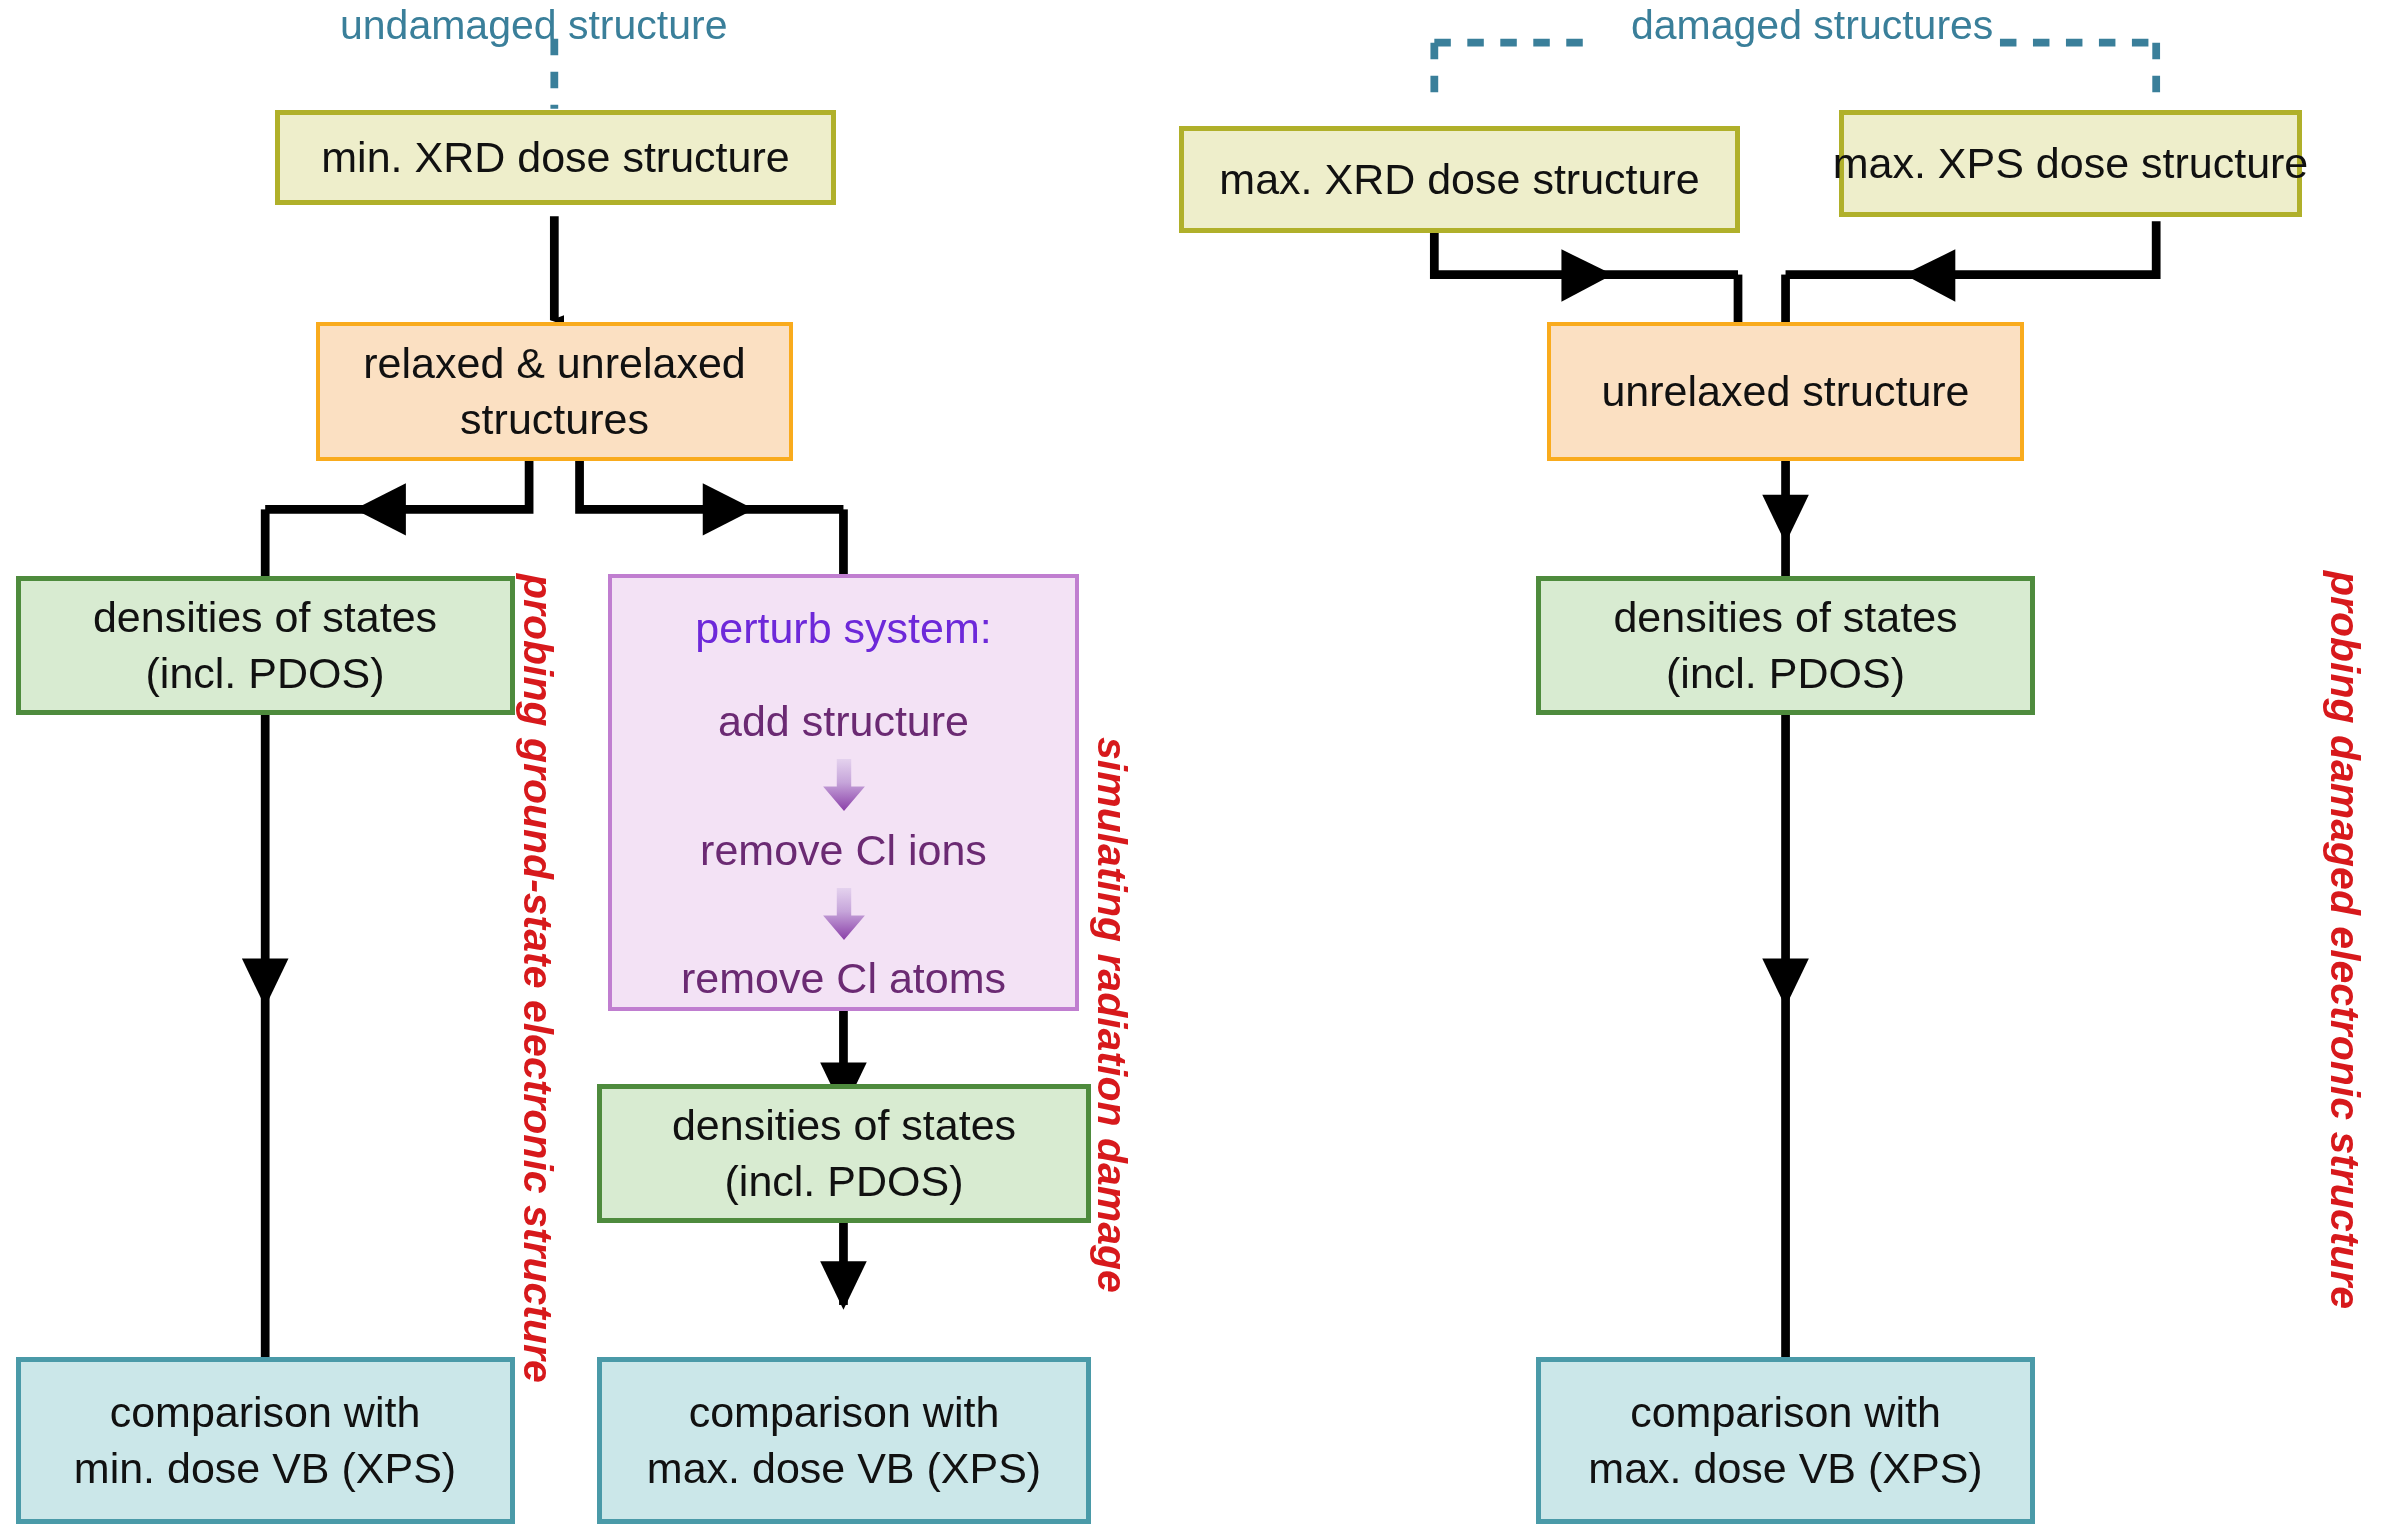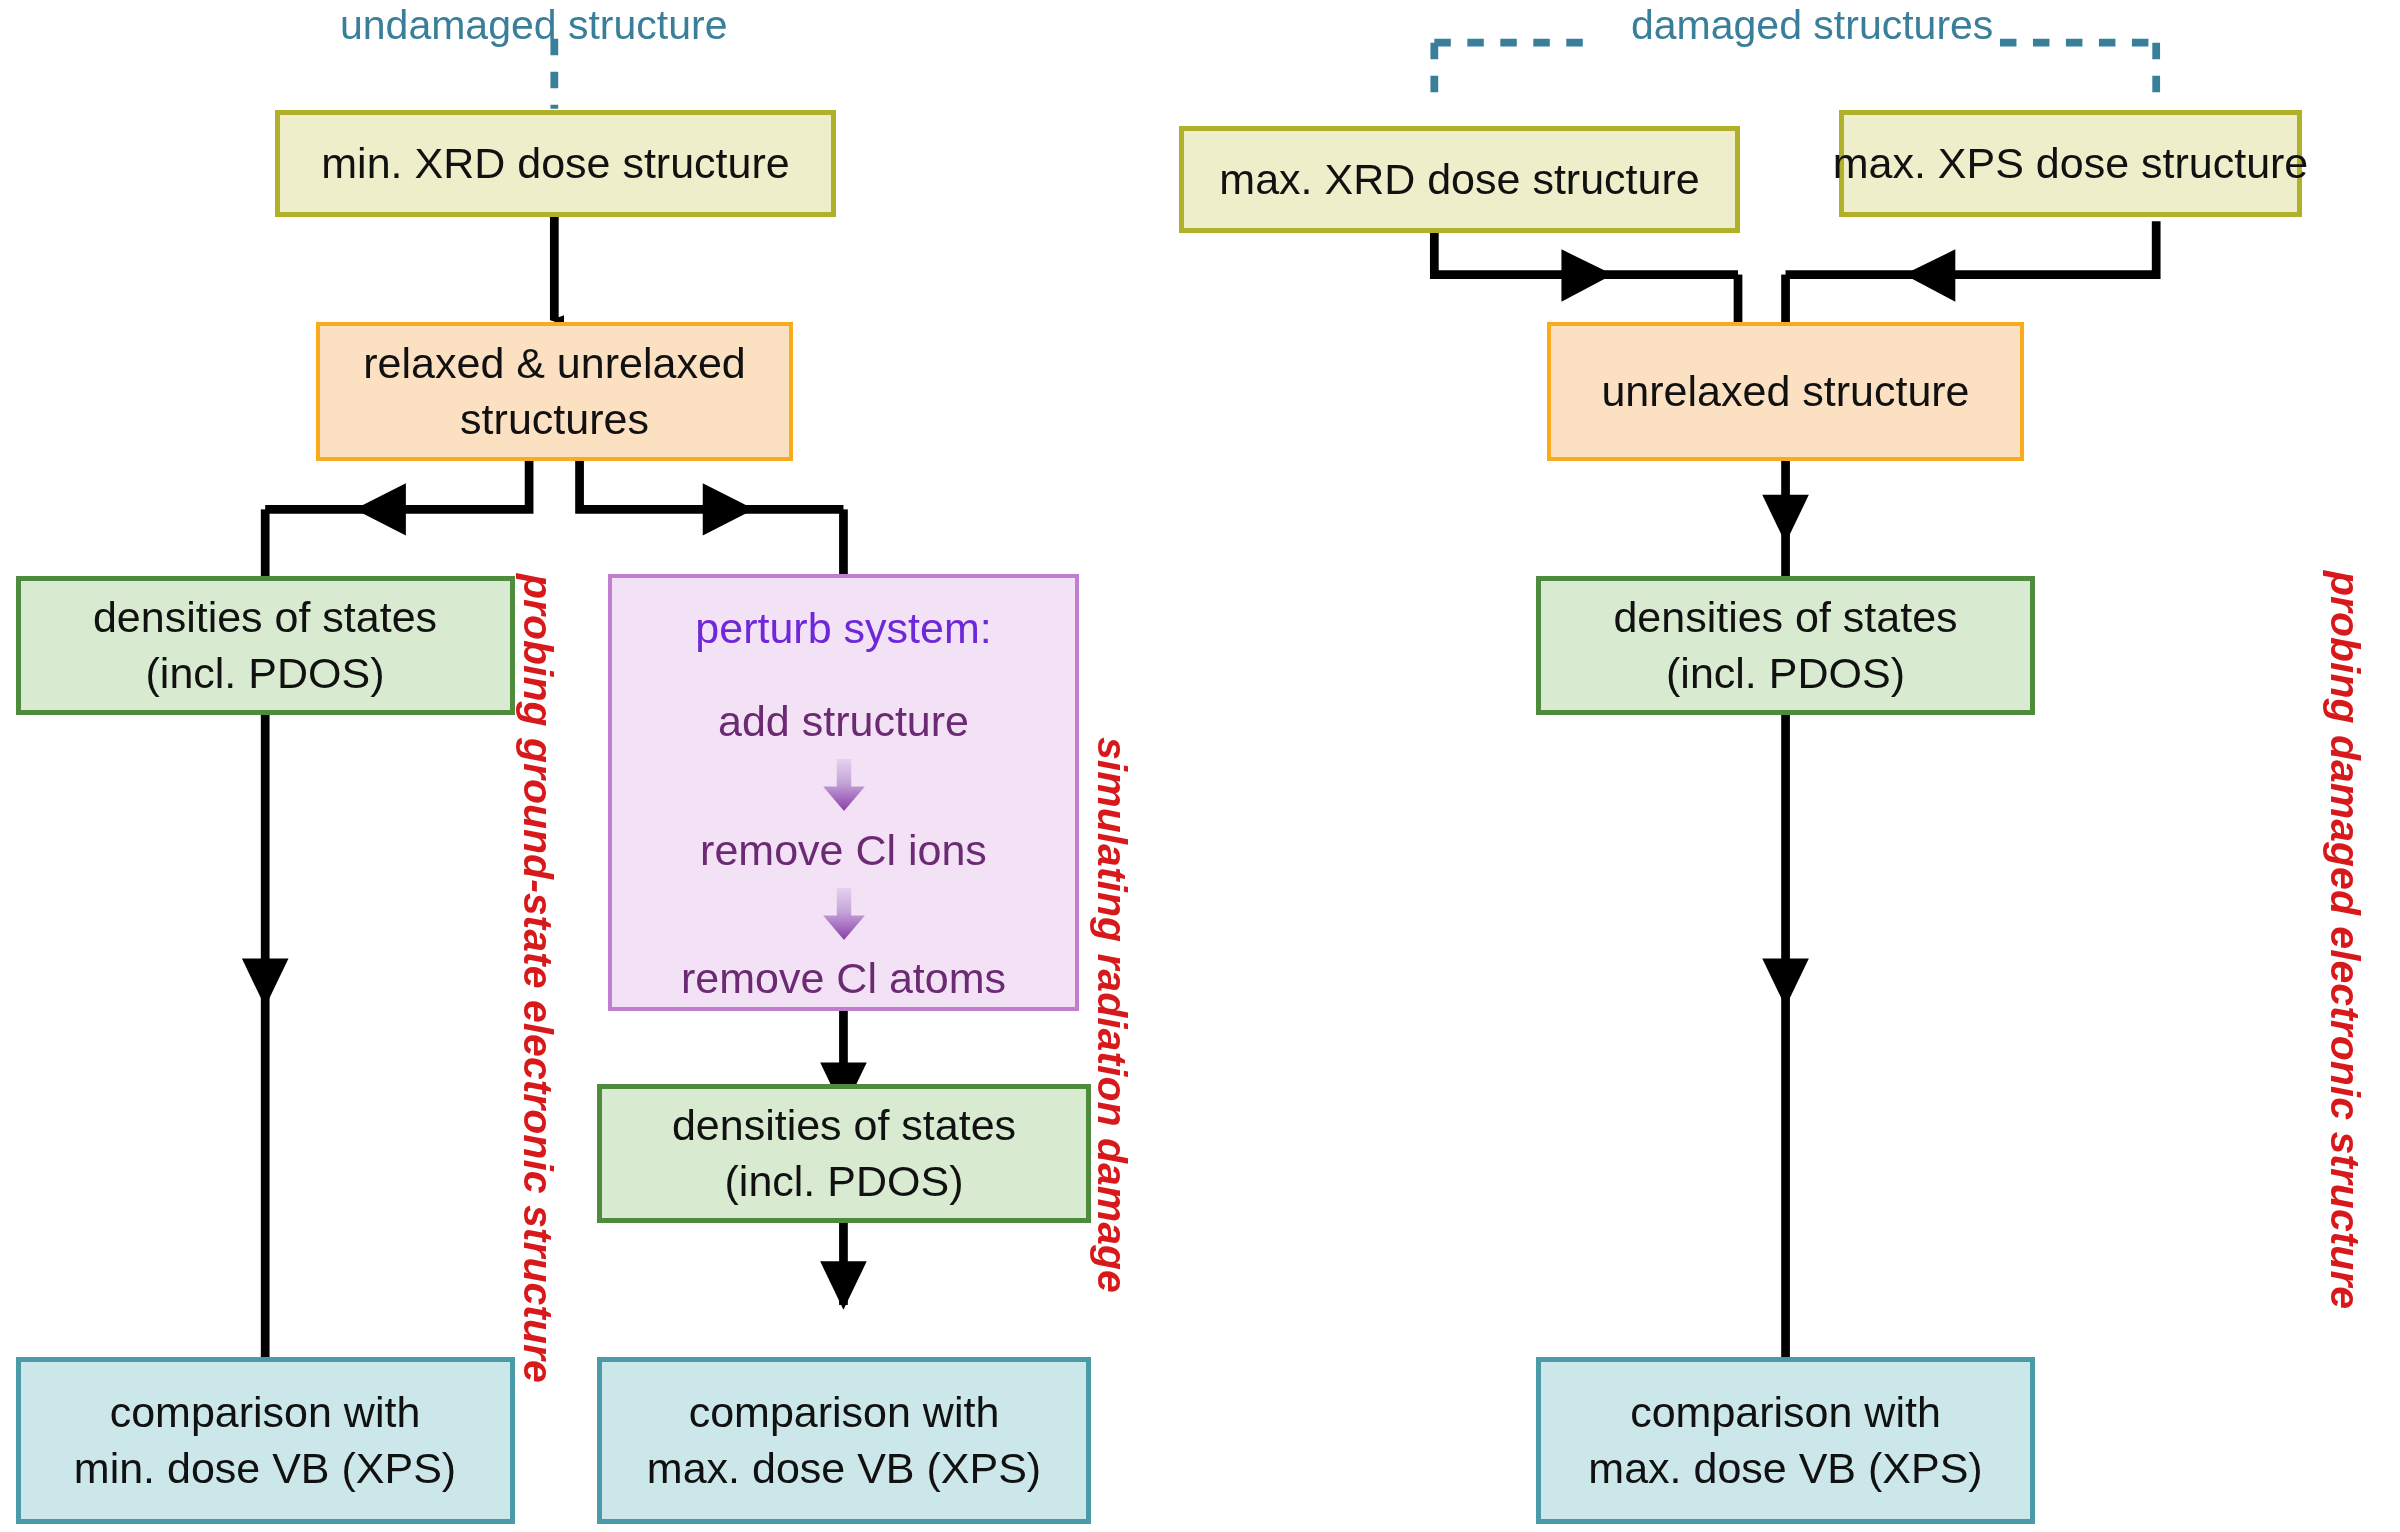--- a/index.html
+++ b/index.html
@@ -179,21 +179,21 @@
     <g>
       <line x1="1840" y1="734" x2="1840" y2="1400" stroke="#000000" stroke-width="9"></line>
       <polygon points="1816,988 1864,988 1840,1038" fill="#000000"></polygon>
     </g>
   </svg>
 
   <div class="bracket-label" style="left:340px; top:1.9px;">undamaged structure</div>
 
   <div class="bracket-label" style="left:1599px; top:1.9px;margin-left:32px;">damaged structures</div>
 
-  <div class="node n-yellow" style="left:275px; top:110px; width:561px; height:107px;">
+  <div class="node n-yellow" style="left:275px; top:110px; width:561px; height:95px;">
     <span class="ln">min. XRD dose structure</span>
   </div>
 
   <div class="node n-yellow" style="left:1179px; top:126px; width:561px; height:107px;">
     <span class="ln">max. XRD dose structure</span>
   </div>
 
   <div class="node n-yellow" style="left:1839px; top:110px; width:463px; height:107px;">
     <span class="ln">max. XPS dose structure</span>
   </div>

